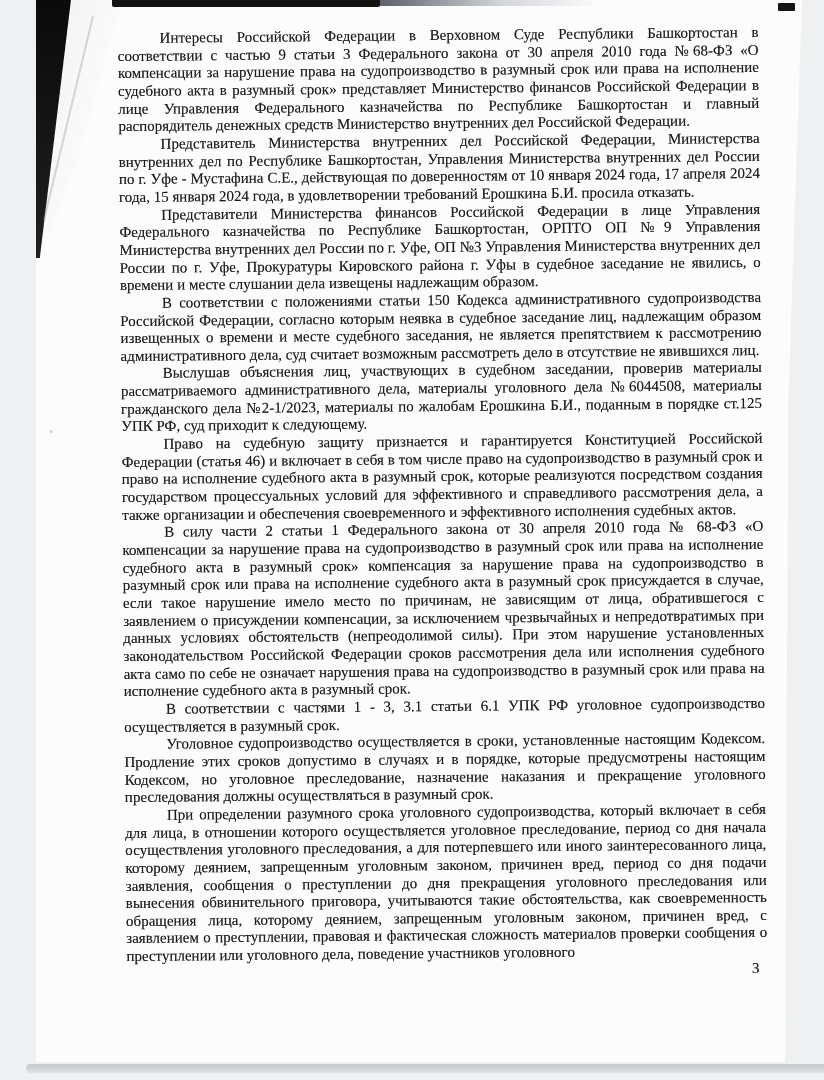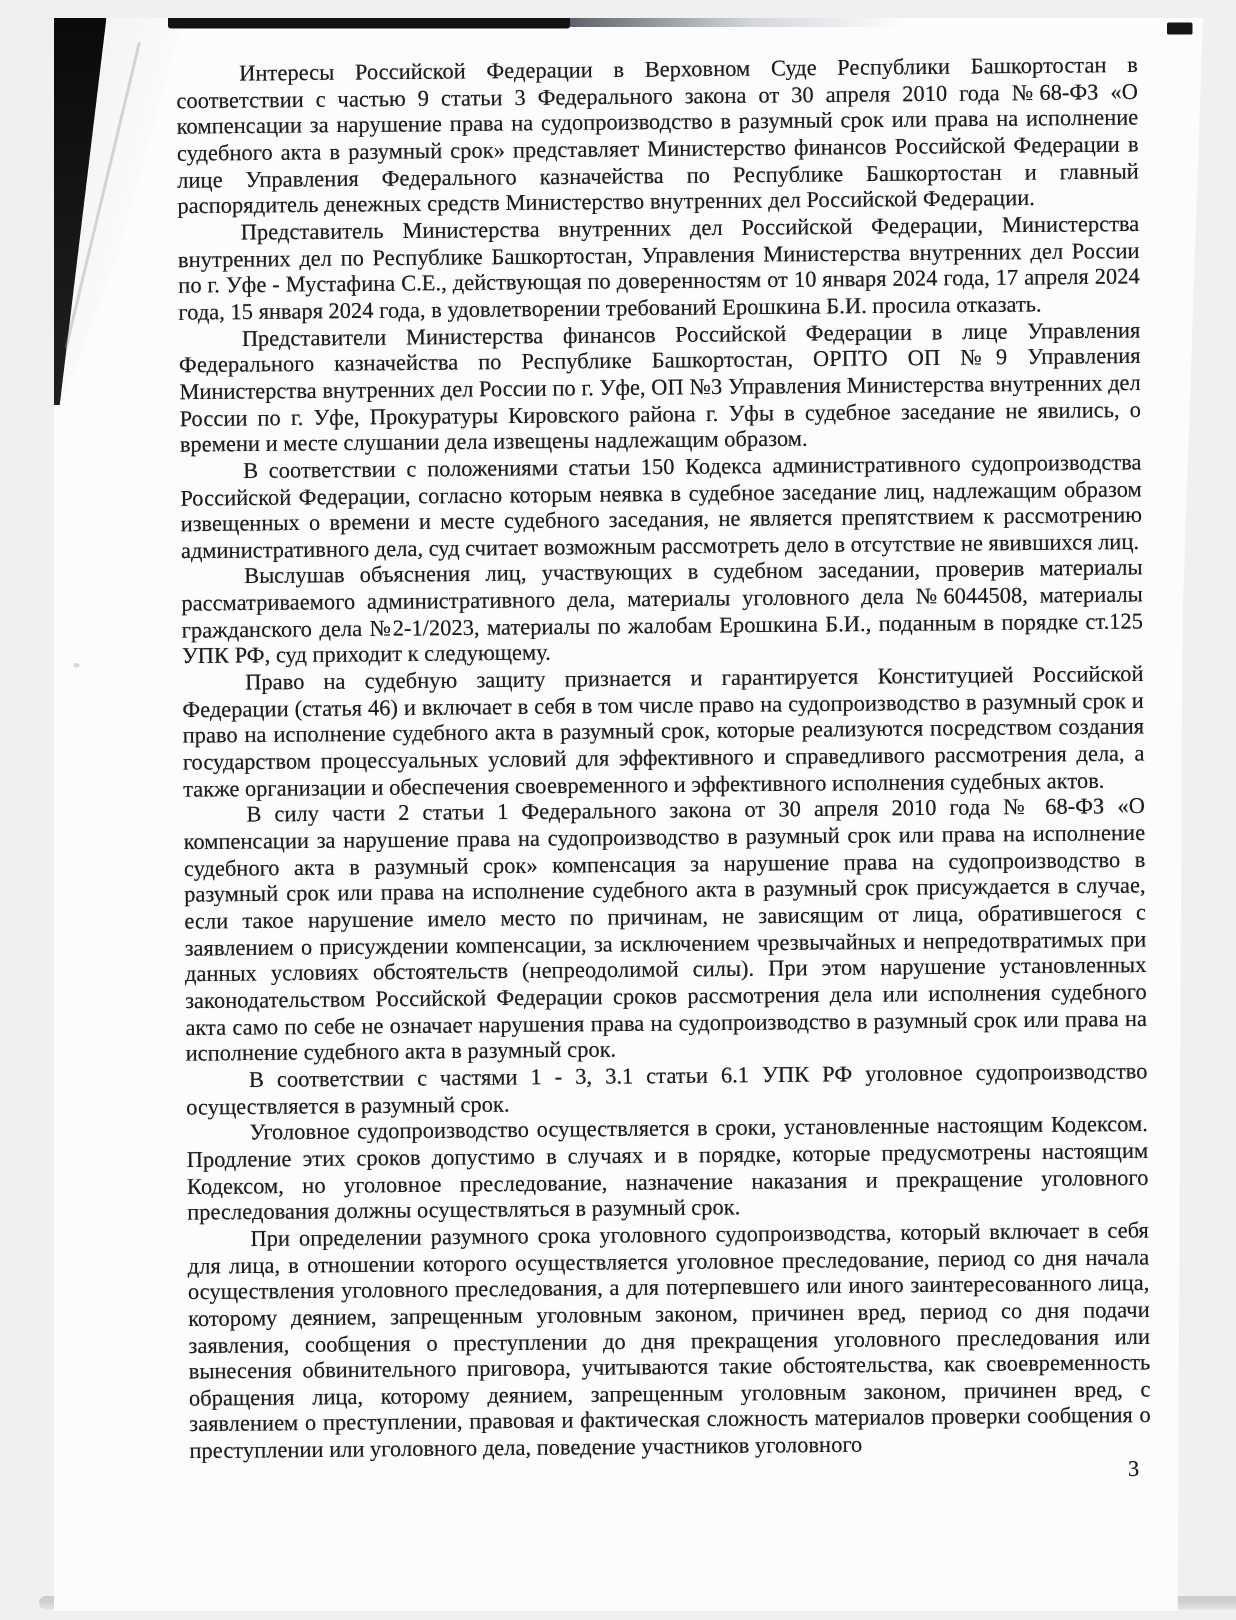--- a/index.html
+++ b/index.html
@@ -12,21 +12,21 @@
     background:var(--bg);
   }
   
   .bottom-band{
     position:absolute;left:26px;right:0;top:1064px;height:9px;z-index:0;
     background:linear-gradient(to bottom,#c9cbcc,var(--band) 45%,#e2e4e5);
     border-radius:6px 0 0 6px;
   }
   
   .paper{
-    position:absolute;left:36px;top:12px;width:766px;height:1062px;z-index:1;
+    position:absolute;left:36px;top:0;width:766px;height:1062px;z-index:1;
     background:var(--paper);
     clip-path:polygon(0 0,100% 0,98.2% 38%,97.8% 100%,0 100%);
   }
   
   .edge-left{
     position:absolute;left:0;top:0;width:38px;height:258px;z-index:2;
     background:linear-gradient(175deg,#0a0a0a,#202020);
     clip-path:polygon(0 0,92% 0,10% 100%,0 100%);
   }
   

